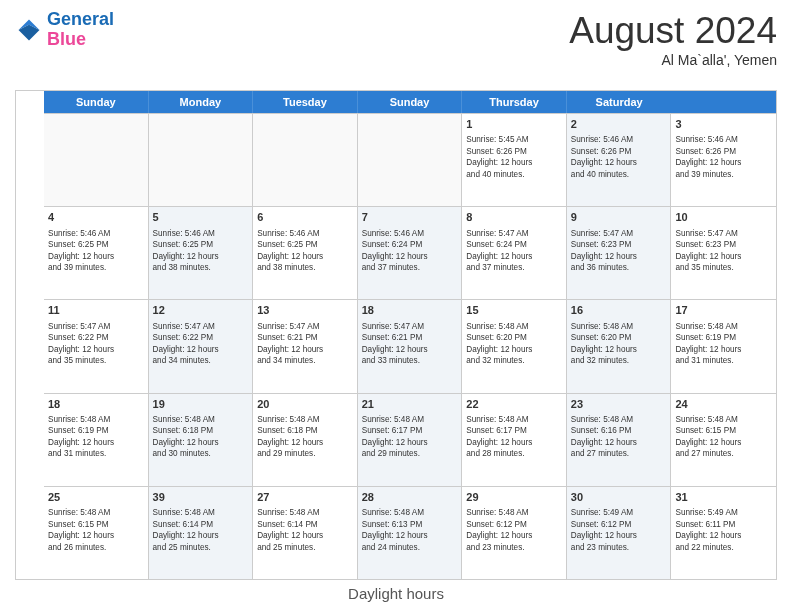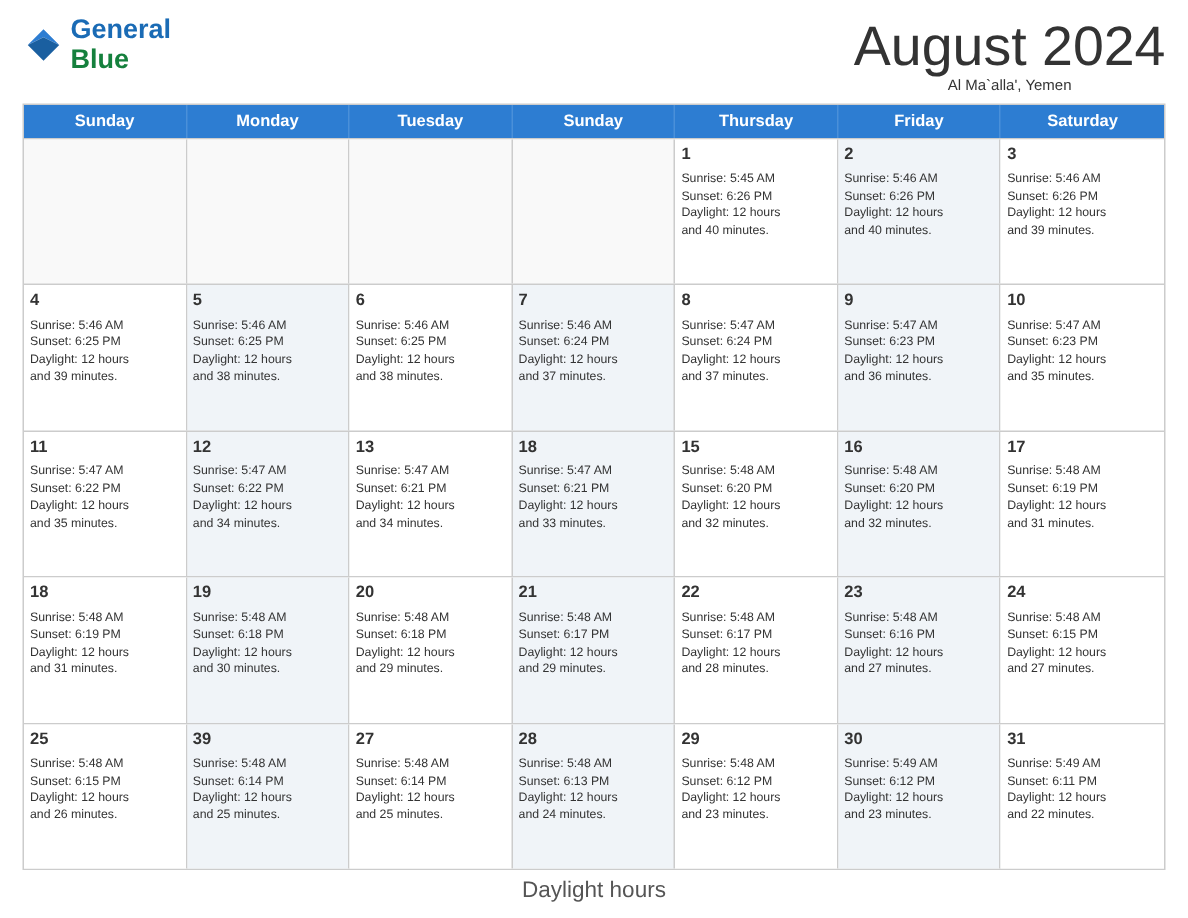--- a/index.html
+++ b/index.html
@@ -14,21 +14,21 @@
       width: 792px;
       height: 612px;
       padding: 10px 15px;
       display: flex;
       flex-direction: column;
     }
     .header {
       display: flex;
       justify-content: space-between;
       align-items: flex-start;
-      margin-bottom: 6px;
+      margin-bottom: 22px;
     }
     .logo {
       display: flex;
       align-items: center;
       gap: 4px;
     }
     .logo-text {
       font-size: 18px;
       font-weight: bold;
       color: #333;
@@ -43,29 +43,29 @@
     }
     .title-block {
       text-align: right;
     }
     .main-title {
       font-size: 37px;
       font-weight: normal;
       color: #333;
     }
     .sub-title {
-      font-size: 10px;
+      font-size: 14px;
       color: #333;
-      text-align: center;
     }
     .calendar {
       flex: 1;
       display: flex;
       flex-direction: column;
       border: 1px solid #ccc;
+      padding-left: 28px;
     }
     .cal-header {
       display: grid;
       grid-template-columns: repeat(7, 1fr);
       background: #2d7dd2;
     }
     .cal-header-cell {
       color: #fff;
       font-size: 11px;
       font-weight: bold;
@@ -115,37 +115,36 @@
 
 <div class="page">
   <div class="header">
     <div class="logo">
       <svg class="logo-icon" viewBox="0 0 32 32">
         <polygon points="16,4 28,16 16,10 4,16" fill="#2d7dd2"></polygon>
         <polygon points="16,10 28,16 16,28 4,16" fill="#1a5fa0"></polygon>
       </svg>
       <div class="logo-text">
         <div><span>General</span></div>
-        <div><span style="color:#15803d">Blue</span></div>
+        <div><span style="color:#ec4899">Blue</span></div>
       </div>
     </div>
     <div class="title-block">
       <div class="main-title">August 2024</div>
       <div class="sub-title">Al Ma`alla', Yemen</div>
     </div>
   </div>
 
   <div class="calendar">
     <div class="cal-header">
     <div class="cal-header-cell">Sunday</div>
         <div class="cal-header-cell">Monday</div>
         <div class="cal-header-cell">Tuesday</div>
         <div class="cal-header-cell">Sunday</div>
         <div class="cal-header-cell">Thursday</div>
-        <div class="cal-header-cell">Friday</div>
         <div class="cal-header-cell">Saturday</div>
       </div>
     <div class="cal-body">
     <div class="cal-row">
           <div class="cal-cell empty"></div>
           <div class="cal-cell empty"></div>
           <div class="cal-cell empty"></div>
           <div class="cal-cell empty"></div>
           <div class="cal-cell">
             <span class="day-num">1</span>

